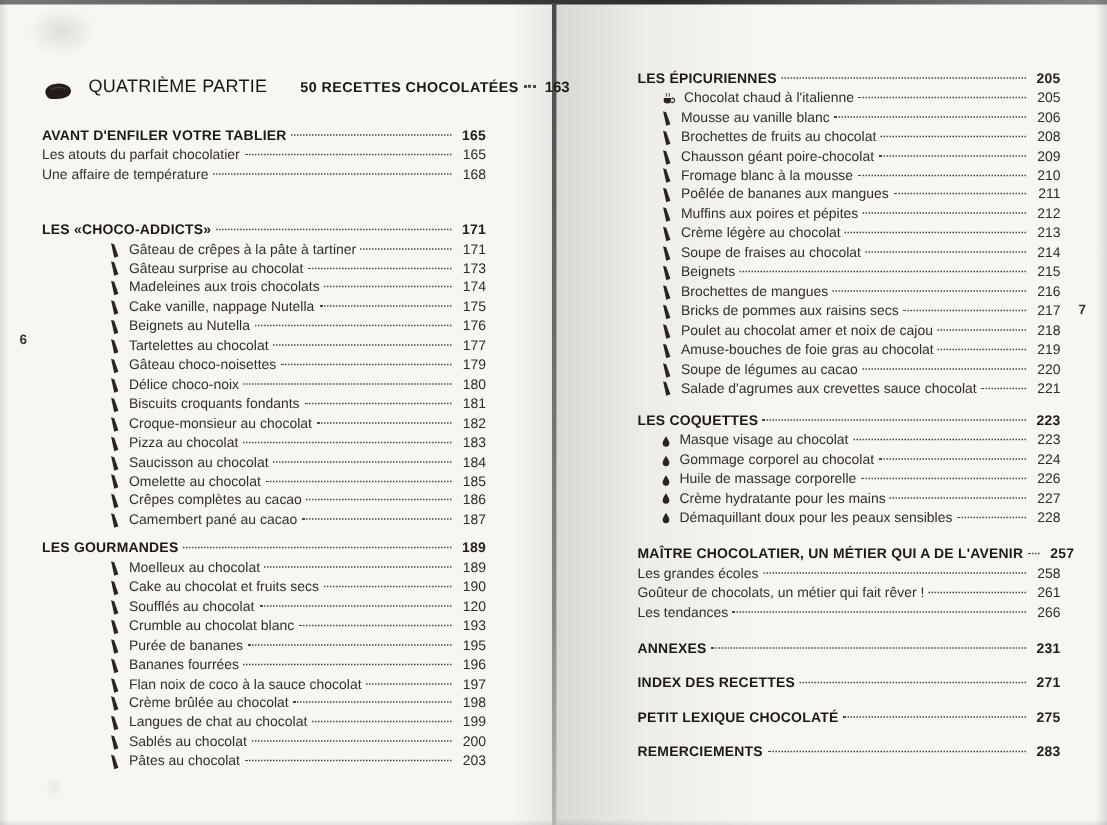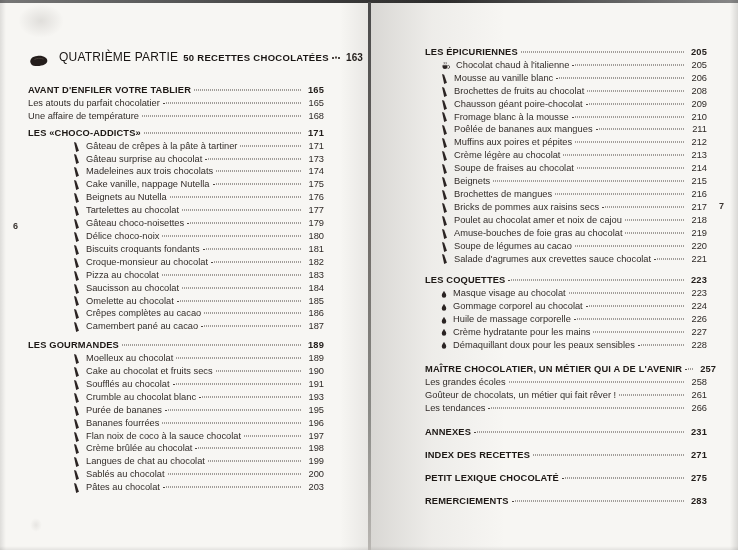--- a/index.html
+++ b/index.html
@@ -24,29 +24,29 @@
   .page-left-content{left:28px;top:50px;width:296px;}
   .page-right-content{left:425px;top:46px;width:282px;}
 
   .folio{position:absolute;font-size:9px;font-weight:bold;color:#3a3430;}
   .folio-left{left:13px;top:221px;}
   .folio-right{left:719px;top:201px;}
 
   .title-row{display:flex;align-items:baseline;height:18px;white-space:nowrap;}
   .candy{align-self:center;flex:0 0 auto;margin-right:9px;margin-top:2px;line-height:0;}
   .t1{font-size:12px;font-weight:normal;letter-spacing:.2px;color:#191513;}
-  .t2{font-size:9.5px;font-weight:bold;letter-spacing:.3px;margin-left:5px;color:#191513;}
+  .t2{font-size:9.5px;font-weight:bold;letter-spacing:.3px;margin-left:22px;color:#191513;}
   .title-row .leader{border-bottom-width:2px;}
   .title-row .pg{font-size:10px;}
 
   .row{display:flex;align-items:baseline;line-height:12.9px;font-size:9.3px;white-space:nowrap;color:#332d2a;}
   .row.heading{font-weight:bold;color:#1d1815;letter-spacing:.15px;}
   .sec{margin-top:0;}
   .page-left-content .sec-gap{margin-top:16px;}
-  .page-left-content .sec-gap2{margin-top:4px;}
+  .page-left-content .sec-gap2{margin-top:24px;}
   .page-left-content .sec-gap3{margin-top:6px;}
   .page-right-content .sec-gap2{margin-top:9px;}
   .page-right-content .sec-gap3{margin-top:11px;}
   .page-right-content .standalone{margin-top:10px;}
   .page-right-content .standalone.first{margin-top:12px;}
 
   .page-left-content .row.indent{padding-left:45px;}
   .page-right-content .row.indent{padding-left:16px;}
 
   .bullet{flex:0 0 auto;margin-right:6px;line-height:0;align-self:center;transform:translateY(.5px);}
@@ -250,21 +250,21 @@
           <span class="label">Cake au chocolat et fruits secs</span>
           <span class="leader"></span>
           <span class="pg">190</span>
         </div>
         <div class="row indent">
           <span class="bullet"><svg viewBox="0 0 10 14" width="7" height="11">
               <path d="M1.5,0 L4.5,1 L8.5,12.5 L4.5,14 Z" fill="#2b2423"></path>
             </svg></span>
           <span class="label">Soufflés au chocolat</span>
           <span class="leader"></span>
-          <span class="pg">191</span>
+          <span class="pg">120</span>
         </div>
         <div class="row indent">
           <span class="bullet"><svg viewBox="0 0 10 14" width="7" height="11">
               <path d="M1.5,0 L4.5,1 L8.5,12.5 L4.5,14 Z" fill="#2b2423"></path>
             </svg></span>
           <span class="label">Crumble au chocolat blanc</span>
           <span class="leader"></span>
           <span class="pg">193</span>
         </div>
         <div class="row indent">

